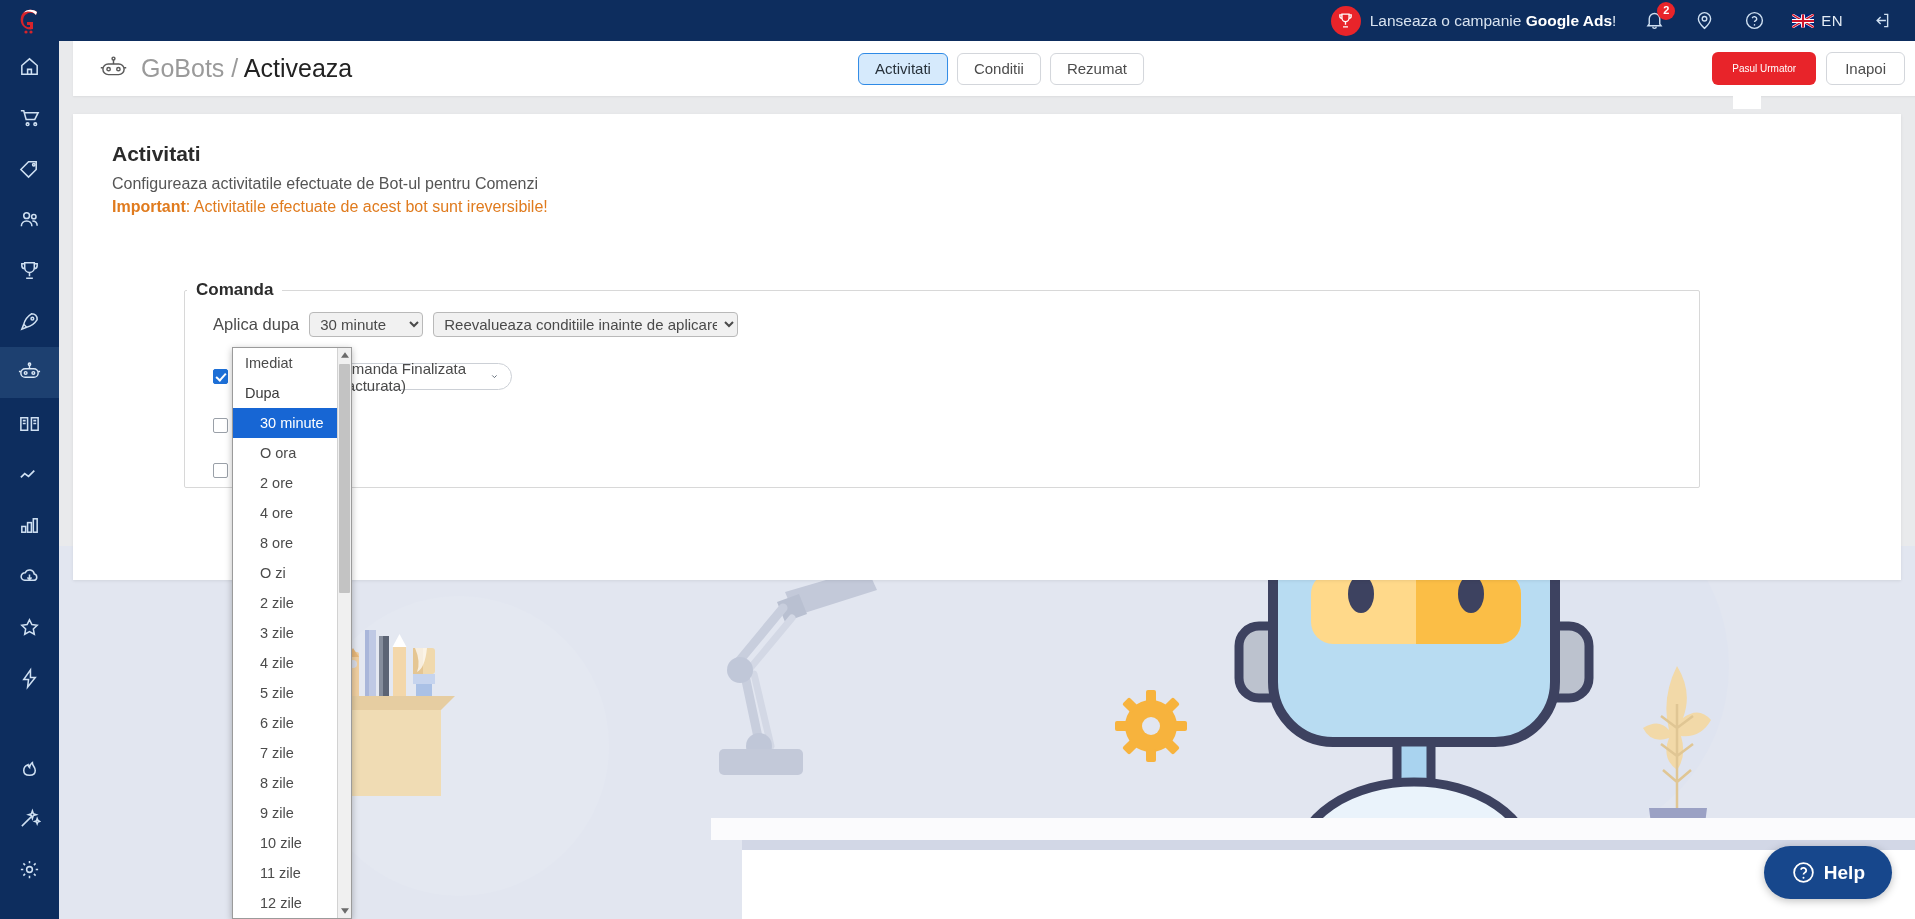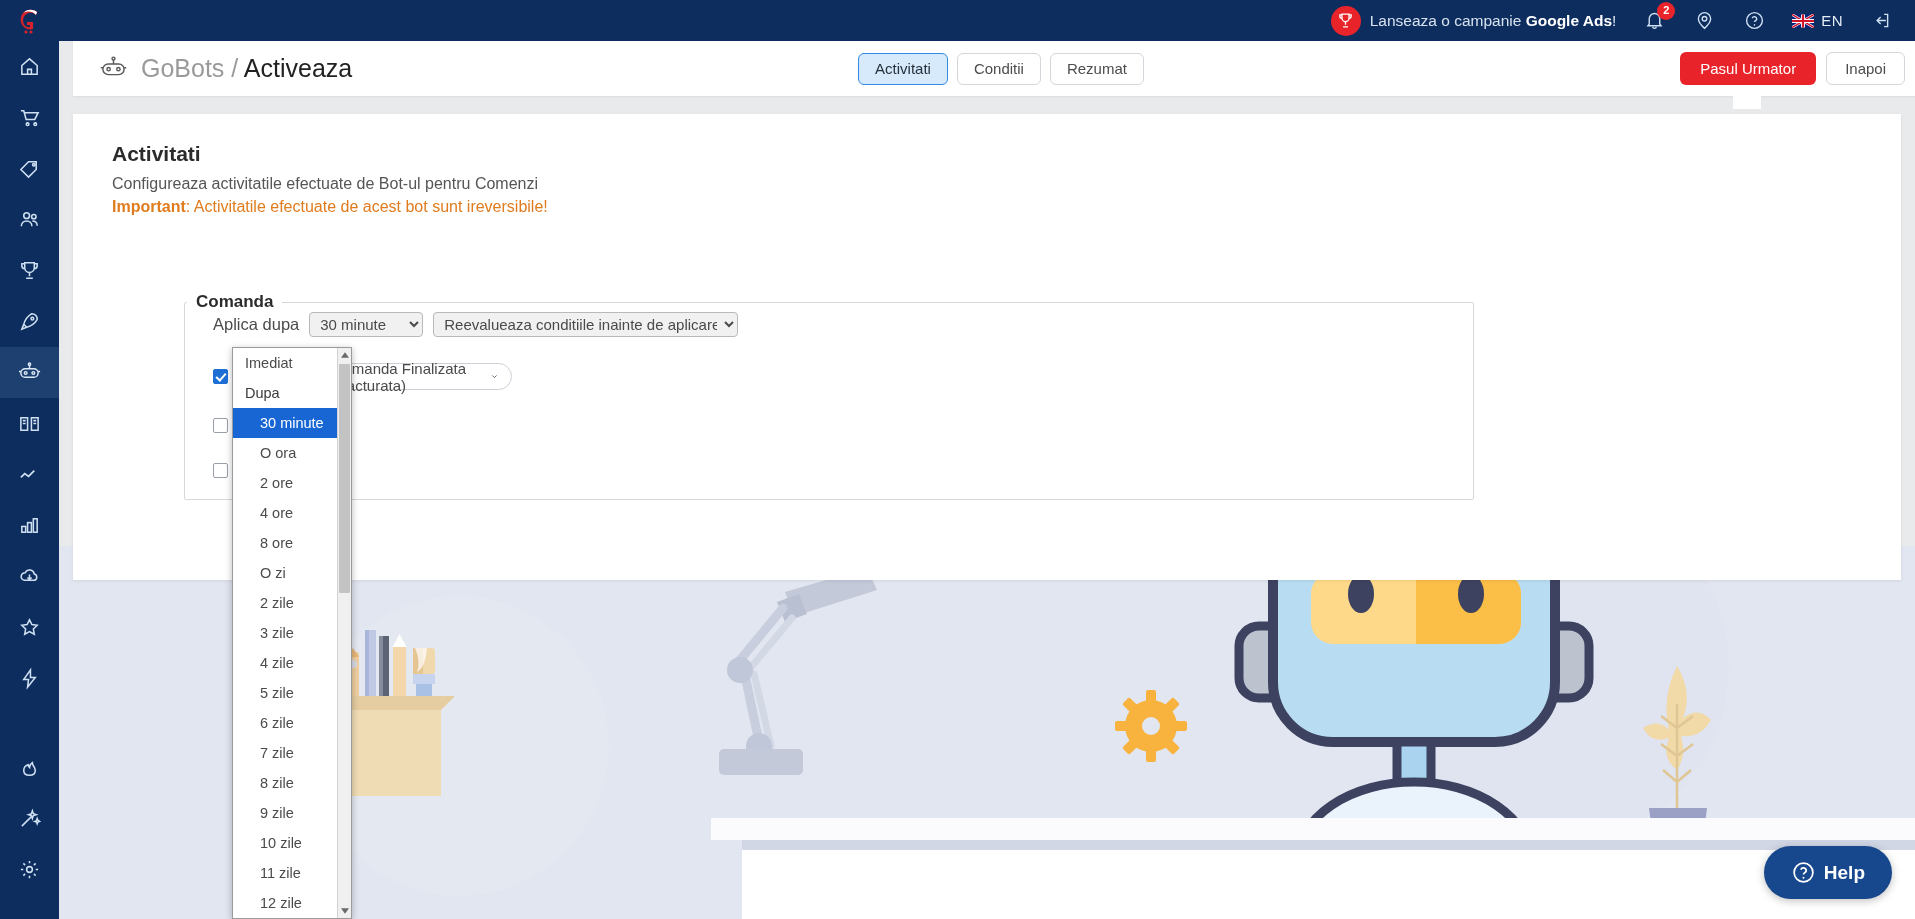--- a/index.html
+++ b/index.html
@@ -65,21 +65,21 @@
   .tab {
     min-width: 84px; height: 32px; border-radius: 6px; border: 1px solid #d3d6db;
     background: #fff; color: #4c4c4c; font-size: 15px; display: flex;
     align-items: center; justify-content: center; padding: 0 16px; cursor: pointer;
   }
   .tab.active { background: #d6eafc; border-color: #2e8ae6; color: #27313a; }
 
   .head-actions { position: absolute; right: 24px; display: flex; gap: 10px; align-items: center; }
   .btn-primary {
     background: #e8242a; color: #fff; border: none; border-radius: 6px;
-    height: 33px; padding: 0 20px; font-size: 15px; cursor: pointer;
+    height: 33px; padding: 0 20px; font-size: 10px; cursor: pointer;
     font-family: "Liberation Sans", sans-serif;
   }
   .btn-ghost {
     background: #fff; color: #4c4c4c; border: 1px solid #d3d6db; border-radius: 6px;
     height: 33px; padding: 0 18px; font-size: 15px; cursor: pointer;
     font-family: "Liberation Sans", sans-serif;
   }
 
   
   .nub { position: absolute; left: 1733px; top: 96px; width: 28px; height: 13px;
@@ -97,28 +97,28 @@
   #card {
     position: absolute; left: 73px; top: 114px; width: 1828px; height: 466px;
     background: #ffffff; z-index: 10; box-shadow: 0 1px 3px rgba(0,0,0,.08);
   }
   .sec-title { font-size: 21px; font-weight: bold; color: #2b2b2b; margin: 28px 0 0 39px; }
   .sec-sub { font-size: 16px; color: #555; margin: 9px 0 0 39px; }
   .sec-warn { font-size: 16px; color: #e07b1e; margin: 5px 0 0 39px; }
   .sec-warn b { font-weight: bold; }
 
   fieldset.comanda {
-    position: absolute; left: 111px; top: 178px; width: 1290px; height: 208px;
+    position: absolute; left: 111px; top: 166px; width: 1516px; height: 208px;
     border: 1px solid #d8d8d8; border-radius: 2px; padding: 0;
   }
   fieldset.comanda > legend {
     font-size: 17px; font-weight: bold; color: #2b2b2b; padding: 0 9px; margin-left: 2px;
   }
   .row { display: flex; align-items: center; padding-left: 28px; }
-  .row1 { margin-top: 0; gap: 10px; }
+  .row1 { margin-top: 12px; gap: 10px; }
   .lbl { font-size: 16.5px; color: #4b4b4b; }
 
   select.native {
     font-family: "Liberation Sans", sans-serif; font-size: 15px; color: #4a4a4a;
     height: 25px; border: 1px solid #b9b9b9; border-radius: 4px;
     background: #f1f1f1; padding: 0 4px 0 6px;
   }
   .sel-pill {
     display: inline-flex; align-items: center; justify-content: space-between;
     border: 1px solid #ccd0d6; border-radius: 16px; background: #fff;

